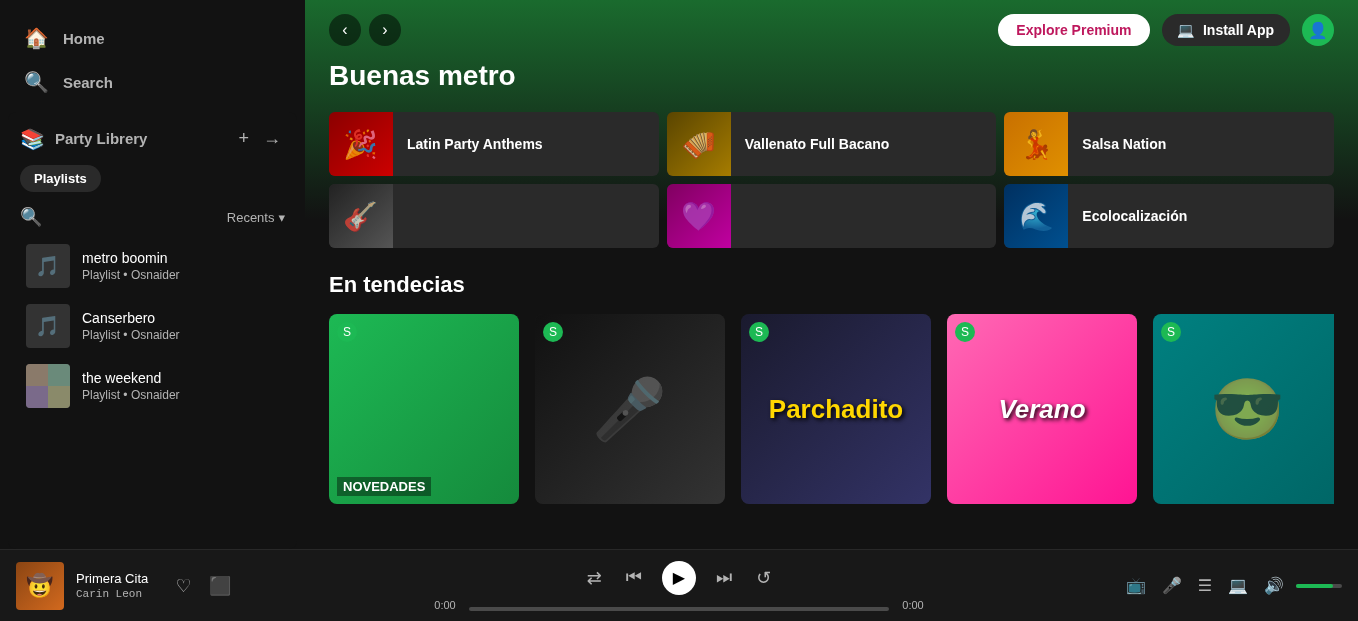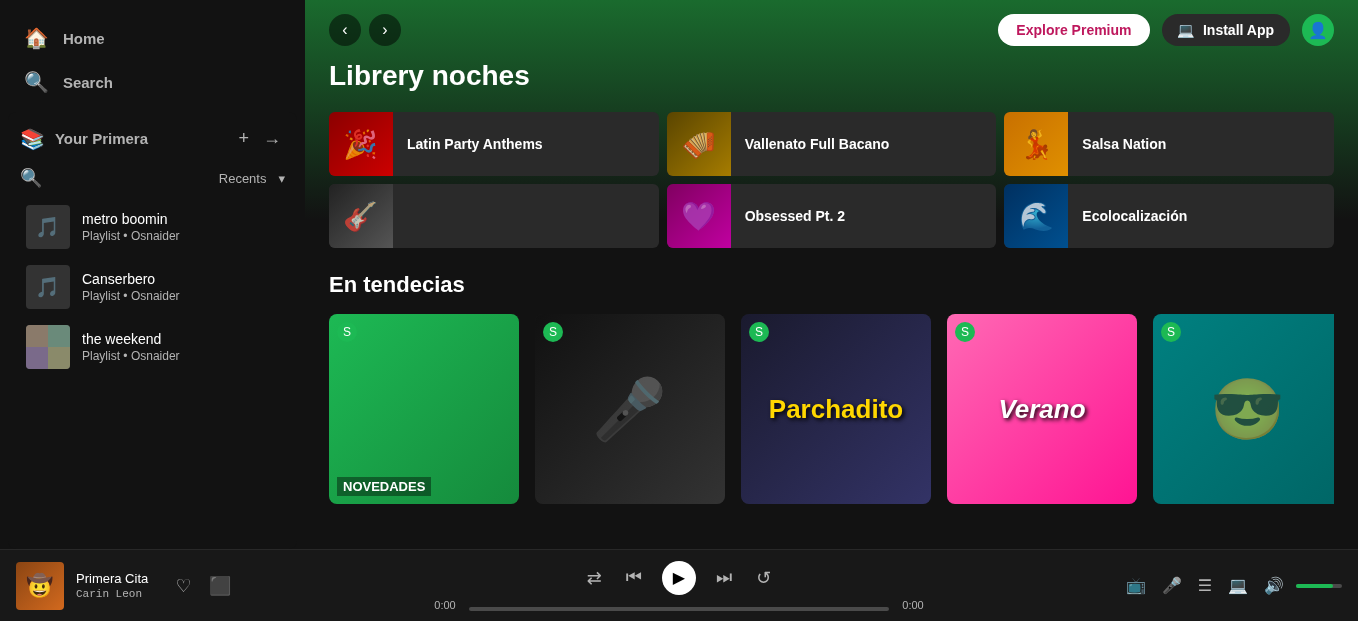--- a/index.html
+++ b/index.html
@@ -98,21 +98,21 @@
     }
     .library-search-icon { color: #b3b3b3; font-size: 18px; cursor: pointer; }
     .recents-btn {
       background: none;
       border: none;
       color: #b3b3b3;
       font-size: 13px;
       cursor: pointer;
       display: flex;
       align-items: center;
-      gap: 12px;
+      gap: 4px;
     }
 
     .playlist-list {
       overflow-y: auto;
       flex: 1;
       padding: 4px 0;
     }
     .playlist-item {
       display: flex;
       align-items: center;
@@ -501,28 +501,31 @@
       <div class="sidebar-nav-item">
         <span class="nav-icon">🔍</span>
         <span>Search</span>
       </div>
     </div>
 
     <div style="background:#121212; border-radius:8px; margin:0 8px; flex:1; display:flex; flex-direction:column; overflow:hidden;">
       <div class="library-header">
         <div class="library-header-left">
           <span style="font-size:20px;">📚</span>
-          <span style="color:#b3b3b3;">Your Primera</span>
+          <span style="color:#b3b3b3;">Party Librery</span>
         </div>
         <div class="library-header-right">
           <button class="icon-btn">+</button>
           <button class="icon-btn">→</button>
         </div>
       </div>
 
+      <div class="playlists-filter">
+        <button class="filter-pill">Playlists</button>
+      </div>
 
       <div class="library-search-row">
         <span class="library-search-icon">🔍</span>
         <button class="recents-btn">
           <span>Recents</span>
           <span>▾</span>
         </button>
       </div>
 
       <div class="playlist-list">
@@ -574,21 +577,21 @@
           <span>💻</span>
           <span>Install App</span>
         </button>
         <div class="user-avatar">
           <span style="color:#000;">👤</span>
         </div>
       </div>
     </div>
 
     <div class="content-area">
-      <h1 class="greeting">Librery noches</h1>
+      <h1 class="greeting">Buenas metro</h1>
 
       <div class="featured-grid">
 
         <div class="featured-card">
           <div class="featured-card-thumb-placeholder thumb-latin">
             <span style="font-size:28px; color:#fff; opacity:0.7;">🎉</span>
           </div>
           <span class="featured-card-title">Latin Party Anthems</span>
         </div>
 
@@ -609,21 +612,20 @@
         <div class="featured-card">
           <div class="featured-card-thumb-placeholder thumb-guts">
             <span style="font-size:28px; color:#fff; opacity:0.7;">🎸</span>
           </div>
         </div>
 
         <div class="featured-card">
           <div class="featured-card-thumb-placeholder thumb-obsessed">
             <span style="font-size:28px; color:#fff; opacity:0.7;">💜</span>
           </div>
-          <span class="featured-card-title">Obsessed Pt. 2</span>
         </div>
 
         <div class="featured-card">
           <div class="featured-card-thumb-placeholder thumb-eco">
             <span style="font-size:28px; color:#fff; opacity:0.7;">🌊</span>
           </div>
           <span class="featured-card-title">Ecolocalización</span>
         </div>
       </div>
 

